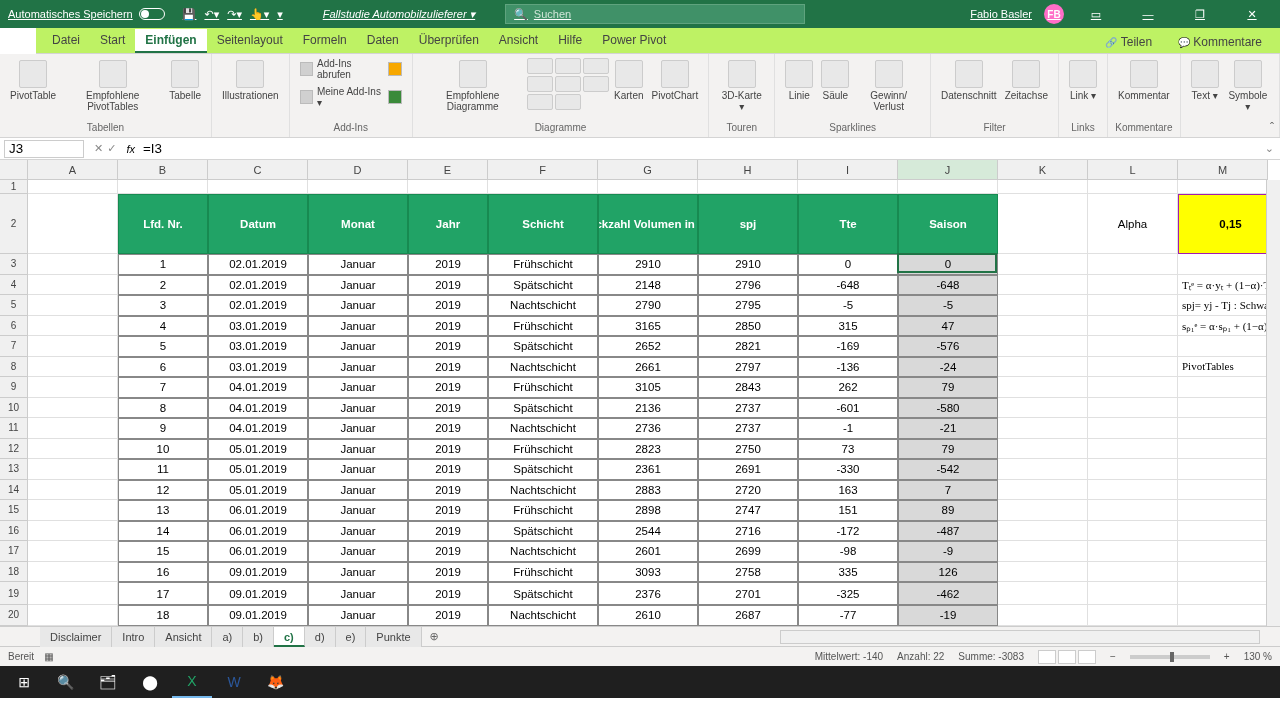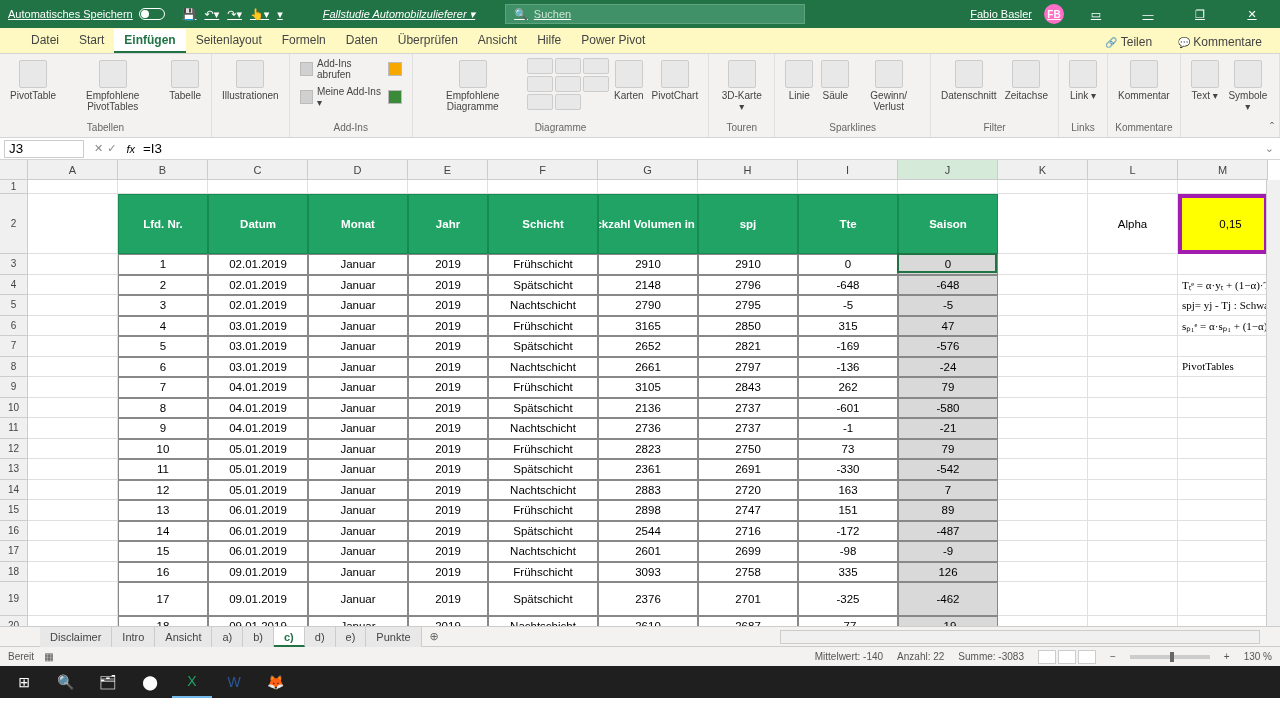--- a/index.html
+++ b/index.html
@@ -11,21 +11,21 @@
 .toggle { width: 26px; height: 12px; border: 1px solid #fff; border-radius: 6px; position: relative; }
 .toggle::after { content: ""; width: 8px; height: 8px; background: #fff; border-radius: 50%; position: absolute; left: 1px; top: 1px; }
 .qat { display: flex; gap: 8px; padding: 0 10px; align-items: center; }
 .filename { flex: 0 0 auto; padding: 0 30px; font-style: italic; }
 .searchbox { flex: 0 0 300px; height: 20px; background: #409168; border: 1px solid #5fa37e; display: flex; align-items: center; padding: 0 8px; gap: 6px; color: #cfe5d7; }
 .title-right { margin-left: auto; display: flex; align-items: center; gap: 12px; padding-right: 8px; }
 .user-badge { width: 20px; height: 20px; background: #ff6ec7; border-radius: 50%; display: flex; align-items: center; justify-content: center; font-size: 10px; font-weight: bold; color: #fff; }
 .win-btn { width: 40px; height: 28px; display: flex; align-items: center; justify-content: center; font-size: 11px; }
 
 
-.tabs { height: 26px; background: #fef9c3; display: flex; align-items: flex-end; border-bottom: 1px solid #d4d4d4; padding-left: 21px; font-size: 12px; }
+.tabs { height: 26px; background: #bef264; display: flex; align-items: flex-end; border-bottom: 1px solid #d4d4d4; padding-left: 6px; font-size: 12px; margin-left: 36px; }
 .tab { padding: 4px 10px; color: #444; cursor: pointer; }
 .tab.active { color: #217346; background: #fff; border-bottom: 2px solid #217346; font-weight: 600; }
 .tabs-right { margin-left: auto; display: flex; gap: 10px; padding-right: 10px; font-size: 12px; }
 .share-btn { color: #444; padding: 4px 8px; }
 .share-btn.comm::before { content: "💬 "; font-size: 10px; }
 .share-btn.teilen::before { content: "🔗 "; font-size: 10px; }
 
 
 .ribbon { height: 84px; background: #f3f2f1; border-bottom: 1px solid #d4d4d4; display: flex; font-size: 10px; color: #444; position: relative; }
 .rgroup { display: flex; flex-direction: column; align-items: center; padding: 2px 6px; border-right: 1px solid #e0e0e0; justify-content: space-between; }
@@ -54,21 +54,21 @@
 .colhdr { background: #f0f0f0; border-right: 1px solid #ccc; border-bottom: 1px solid #ccc; text-align: center; font-size: 11px; line-height: 20px; color: #444; }
 .colhdr.sel { background: #d6ead9; }
 
 .grid-body { position: absolute; top: 20px; left: 0; right: 0; bottom: 0; overflow: hidden; }
 .row { display: flex; }
 .rowhdr { width: 28px; background: #f0f0f0; border-right: 1px solid #ccc; border-bottom: 1px solid #ccc; text-align: center; font-size: 10px; color: #444; display: flex; align-items: center; justify-content: center; }
 .cell { border-right: 1px solid #e0e0e0; border-bottom: 1px solid #e0e0e0; font-size: 11.5px; display: flex; align-items: center; justify-content: center; padding: 0 4px; overflow: hidden; white-space: nowrap; }
 .hdr-cell { background: #21a366; color: #fff; font-weight: 700; text-align: center; border: 1px solid #178a51; }
 .data-cell { border: 1px solid #888; }
 .saison-cell { background: #d9d9d9; }
-.yellow-cell { background: #ffff00; border: 4px solid #a21caf; font-weight: 400; padding-left: 19px; }
+.yellow-cell { background: #ffff00; border: 1px solid #a21caf; font-weight: 700; padding-left: 19px; }
 .formula-cell { font-family: "Cambria Math", serif; font-size: 11px; justify-content: flex-end; }
 .grid-scroll-v { position: absolute; right: 0; top: 20px; width: 14px; height: 446px; background: #f0f0f0; border-left: 1px solid #ccc; }
 .selected-outline { position: absolute; border: 2px solid #217346; pointer-events: none; }
 
 
 .sheetbar { height: 20px; background: #f3f2f1; border-top: 1px solid #ccc; display: flex; align-items: center; font-size: 11px; padding-left: 40px; position: relative; }
 .sheettab { padding: 0 10px; height: 20px; line-height: 20px; border-right: 1px solid #ccc; background: #fff; color: #444; cursor: pointer; }
 .sheettab.active { background: #fff; border-bottom: 2px solid #217346; color: #217346; font-weight: 600; }
 .sheettab.inactive { background: #e8e8e8; }
 .sheet-add { padding: 0 8px; color: #666; cursor: pointer; }
@@ -596,21 +596,21 @@
         <div class="cell data-cell cE">2019</div>
         <div class="cell data-cell cF">Frühschicht</div>
         <div class="cell data-cell cG">3093</div>
         <div class="cell data-cell cH">2758</div>
         <div class="cell data-cell cI">335</div>
         <div class="cell data-cell saison-cell cJ">126</div>
         <div class="cell cK"></div>
         <div class="cell cL formula-cell" style="overflow:visible"></div>
         <div class="cell cM formula-cell" style="overflow:visible;justify-content:flex-start;white-space:nowrap"></div>
       </div>
-      <div class="row" style="height: 34px;">
+      <div class="row" style="height: 23px;">
         <div class="rowhdr">19</div>
         <div class="cell cA"></div>
         <div class="cell data-cell cB">17</div>
         <div class="cell data-cell cC">09.01.2019</div>
         <div class="cell data-cell cD">Januar</div>
         <div class="cell data-cell cE">2019</div>
         <div class="cell data-cell cF">Spätschicht</div>
         <div class="cell data-cell cG">2376</div>
         <div class="cell data-cell cH">2701</div>
         <div class="cell data-cell cI">-325</div>

